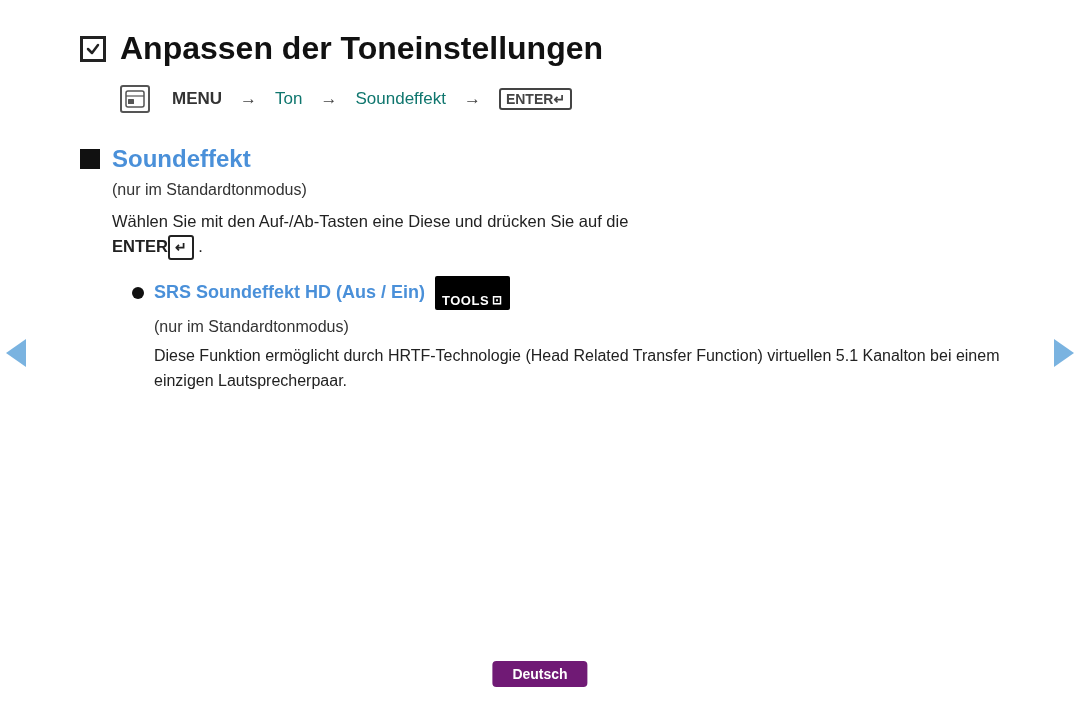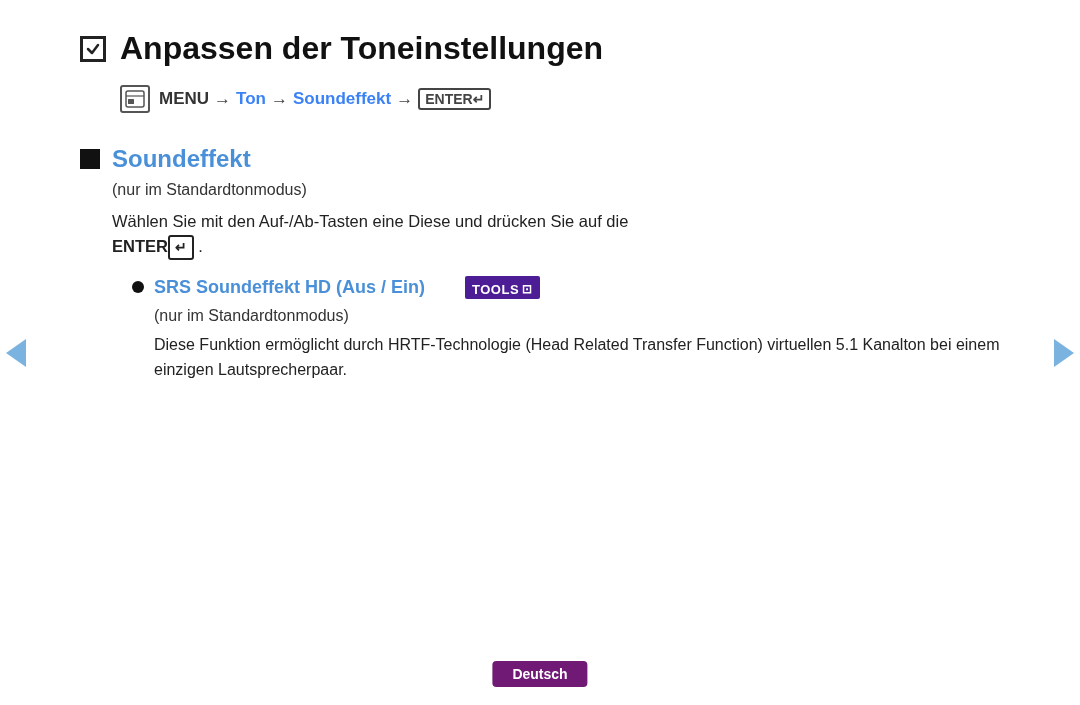--- a/index.html
+++ b/index.html
@@ -41,21 +41,21 @@
 
     .page-title {
       font-size: 32px;
       font-weight: 700;
       color: #111;
     }
 
     .breadcrumb-row {
       display: flex;
       align-items: center;
-      gap: 5px;
+      gap: 18px;
       margin-left: 40px;
       margin-bottom: 32px;
       font-size: 17px;
     }
 
     .menu-icon {
       display: inline-flex;
       align-items: center;
       justify-content: center;
       width: 30px;
@@ -71,22 +71,22 @@
       color: #333;
       font-weight: 600;
     }
 
     .arrow-sep {
       color: #444;
       font-weight: bold;
     }
 
     .breadcrumb-link {
-      color: #3b82f6;
-      font-weight: 700;
+      color: #0f766e;
+      font-weight: 400;
     }
 
     .enter-key {
       display: inline-flex;
       align-items: center;
       justify-content: center;
       border: 2px solid #444;
       border-radius: 3px;
       padding: 1px 5px;
       font-size: 14px;
@@ -167,28 +167,27 @@
 
     .bullet-title {
       font-size: 18px;
       font-weight: 600;
       color: #4a90d9;
     }
 
     .tools-badge {
       display: inline-flex;
       align-items: center;
-      background: #4c1d95;
+      background: #000000;
       color: #fff;
       font-size: 13px;
       font-weight: 700;
-      padding: 6px 7px 2px 7px;
+      padding: 17px 7px 2px 7px;
       border-radius: 2px;
       letter-spacing: 0.5px;
-      margin-left: 30px;
     }
 
     .tools-icon-symbol {
       margin-left: 3px;
       font-size: 12px;
     }
 
     .bullet-sub-note {
       font-size: 16px;
       color: #333;

